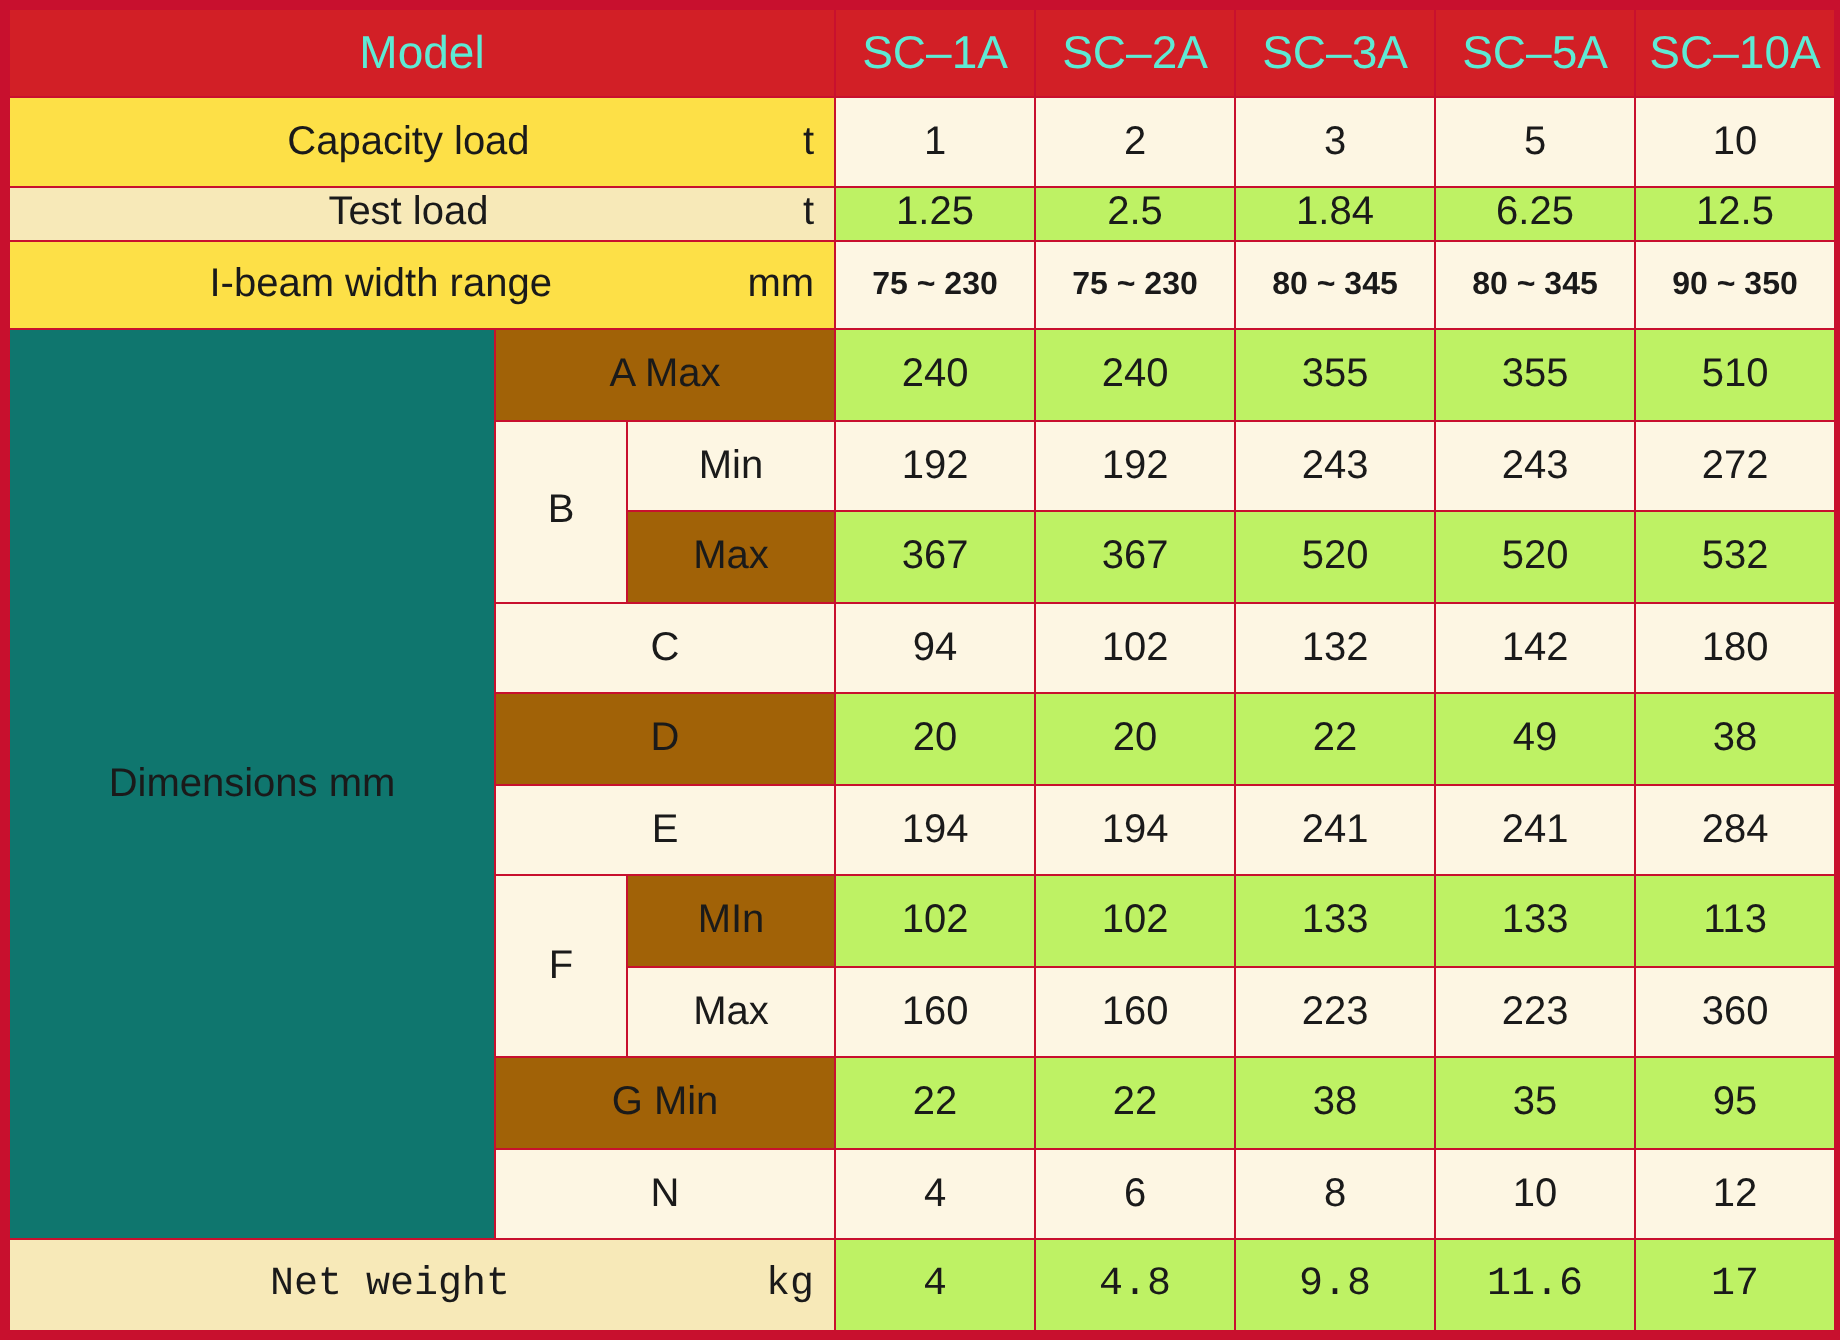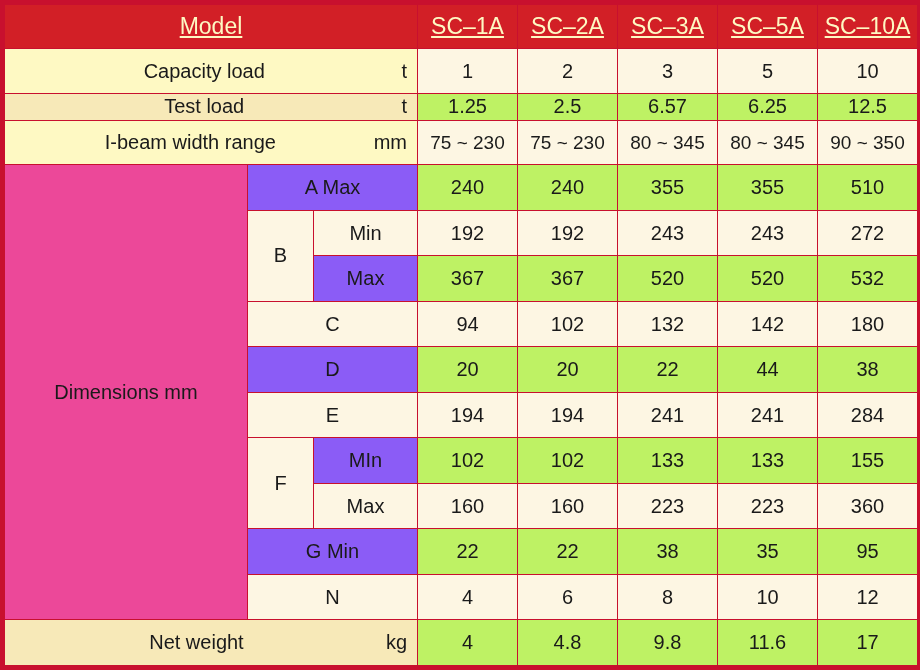--- a/index.html
+++ b/index.html
@@ -31,60 +31,60 @@
     font-size: 20px;
     font-weight: normal;
     color: #1a1a1a;
     padding: 0 2px;
     overflow: hidden;
     white-space: nowrap;
   }
   
   tr.header-row th {
     background: #d21f26;
-    color: #fef9c3;
+    color: #5eead4;
     font-size: 23px;
     border-color: #c8102e;
     height: 42px;
-    text-decoration: underline;
   }
   
   td.rowlabel {
-    background: #fef9c3;
+    background: #fde047;
     text-align: left;
     padding-left: 10px;
     position: relative;
   }
   td.rowlabel .unit {
     float: right;
     padding-right: 8px;
   }
   td.rowlabel.alt {
     background: #f7e9b8;
   }
   td.dim-label {
-    background: #ec4899;
+    background: #0f766e;
     font-size: 22px;
   }
   td.sub-label {
-    background: #8b5cf6;
+    background: #a16207;
     font-size: 20px;
   }
   td.sub-label.light {
     background: #fdf6e3;
   }
   td.val {
     background: #fdf6e3;
     font-size: 20px;
   }
   td.val.alt {
     background: #bef264;
   }
   td.val.small {
-    font-size: 19px;
+    font-size: 16px;
+    font-weight: bold;
   }
   .colA { width: 243px; }
   .colB { width: 66px; }
   .colC { width: 104px; }
   .colM { width: 100px; }
 </style>
 </head>
 <body>
 
 <div class="spec-table-wrap">
@@ -120,21 +120,21 @@
         <td class="val">5</td>
         <td class="val">10</td>
       </tr>
 
       <tr style="height:26px;">
         <td class="rowlabel alt" colspan="3">
           <span>Test load</span><span class="unit">t</span>
         </td>
         <td class="val alt">1.25</td>
         <td class="val alt">2.5</td>
-        <td class="val alt">6.57</td>
+        <td class="val alt">1.84</td>
         <td class="val alt">6.25</td>
         <td class="val alt">12.5</td>
       </tr>
 
       <tr style="height:43px;">
         <td class="rowlabel" colspan="3">
           <span>I-beam width range</span><span class="unit">mm</span>
         </td>
         <td class="val small">75 ~ 230</td>
         <td class="val small">75 ~ 230</td>
@@ -179,41 +179,41 @@
         <td class="val">132</td>
         <td class="val">142</td>
         <td class="val">180</td>
       </tr>
 
       <tr style="height:44px;">
         <td class="sub-label" colspan="2">D</td>
         <td class="val alt">20</td>
         <td class="val alt">20</td>
         <td class="val alt">22</td>
-        <td class="val alt">44</td>
+        <td class="val alt">49</td>
         <td class="val alt">38</td>
       </tr>
 
       <tr style="height:44px;">
         <td class="sub-label light" colspan="2">E</td>
         <td class="val">194</td>
         <td class="val">194</td>
         <td class="val">241</td>
         <td class="val">241</td>
         <td class="val">284</td>
       </tr>
 
       <tr style="height:44px;">
         <td class="sub-label light" rowspan="2">F</td>
         <td class="sub-label">MIn</td>
         <td class="val alt">102</td>
         <td class="val alt">102</td>
         <td class="val alt">133</td>
         <td class="val alt">133</td>
-        <td class="val alt">155</td>
+        <td class="val alt">113</td>
       </tr>
 
       <tr style="height:44px;">
         <td class="sub-label light">Max</td>
         <td class="val">160</td>
         <td class="val">160</td>
         <td class="val">223</td>
         <td class="val">223</td>
         <td class="val">360</td>
       </tr>
@@ -229,21 +229,21 @@
 
       <tr style="height:44px;">
         <td class="sub-label light" colspan="2">N</td>
         <td class="val">4</td>
         <td class="val">6</td>
         <td class="val">8</td>
         <td class="val">10</td>
         <td class="val">12</td>
       </tr>
 
-      <tr style="height:44px;">
+      <tr style="height:44px;font-family:Liberation Mono, monospace;">
         <td class="rowlabel alt" colspan="3">
           <span>Net weight</span><span class="unit">kg</span>
         </td>
         <td class="val alt">4</td>
         <td class="val alt">4.8</td>
         <td class="val alt">9.8</td>
         <td class="val alt">11.6</td>
         <td class="val alt">17</td>
       </tr>
     </tbody>

